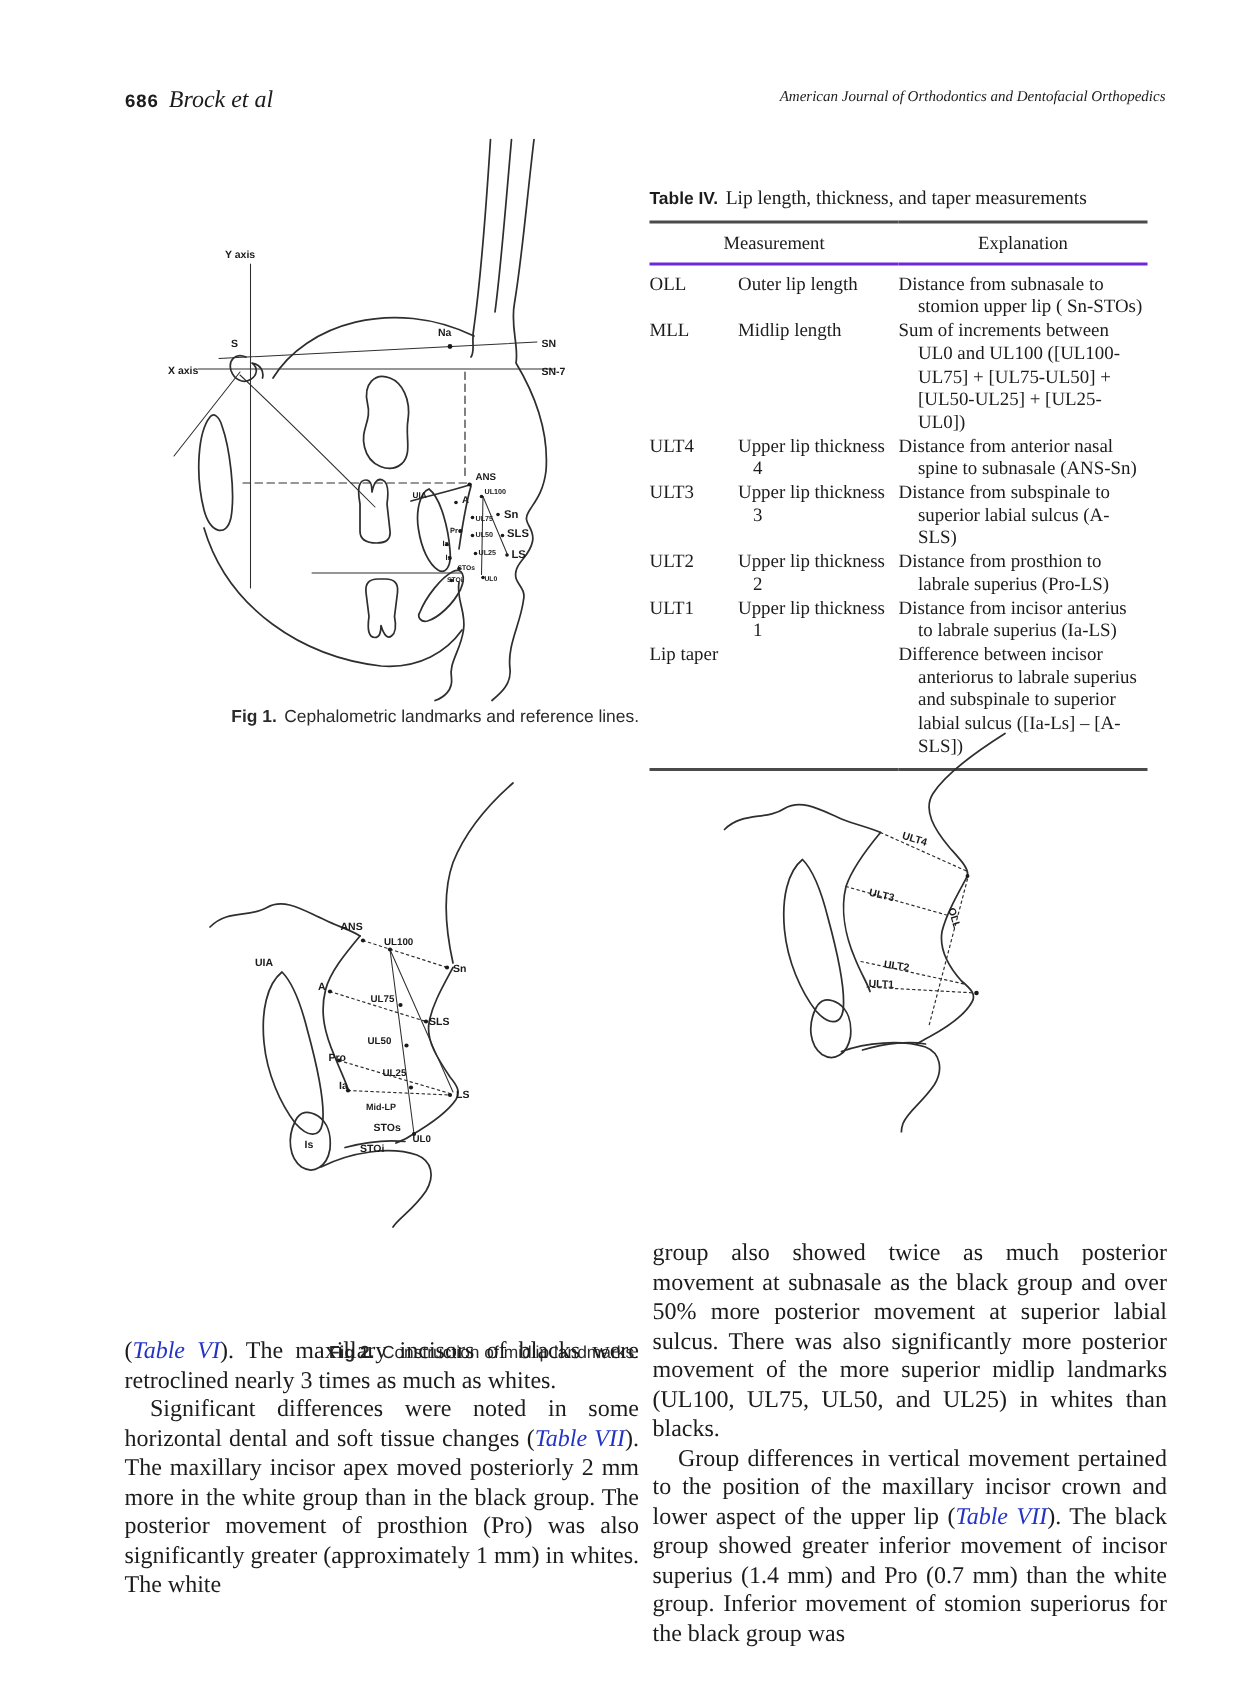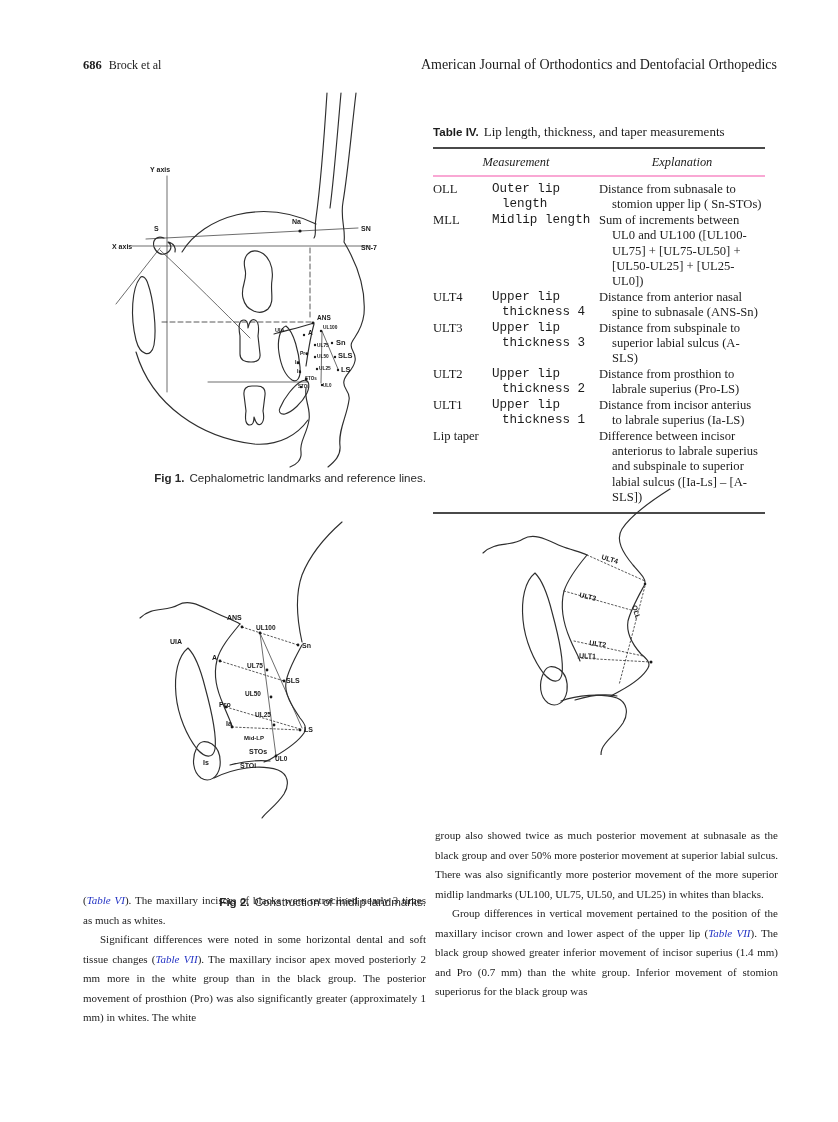--- a/index.html
+++ b/index.html
@@ -1,49 +1,49 @@
 <!DOCTYPE html>
 <html><head>
 <meta charset="utf-8">
 <style>
   html,body{margin:0;padding:0;background:#e8e8e8;}
   .page{position:relative;width:838px;height:1122px;background:#ffffff;margin:0 auto;
         font-family:"Liberation Serif",serif;color:#1c1c1c;overflow:hidden;}
   
   .hdr{position:absolute;left:83px;top:58px;width:694px;display:flex;justify-content:space-between;align-items:flex-start;}
   .hdr-left{font-size:12px;}
-  .pagenum{font-family:Liberation Serif, serif;font-weight:bold;font-size:12.5px;margin-right:7px;}
-  .authors{font-size:12px;}
-  .hdr-right{text-align:center;font-size:14px;line-height:14.5px;}
+  .pagenum{font-family:Liberation Mono, monospace;font-weight:bold;font-size:12.5px;margin-right:7px;}
+  .authors{font-style:italic;font-size:16px;}
+  .hdr-right{text-align:center;font-style:italic;font-size:10px;line-height:14.5px;}
   
   .figsvg{position:absolute;}
   .figsvg svg{display:block;}
   .figsvg path, .figsvg line{fill:none;stroke:#2e2e2e;stroke-width:1.15;stroke-linecap:round;stroke-linejoin:round;}
   .thin{stroke-width:0.7 !important;}
   .dots15{stroke-dasharray:1.6,2.2;stroke-width:0.8 !important;}
   .dash53{stroke-dasharray:5,3;stroke-width:0.8 !important;}
   .figsvg text{font-family:"Liberation Sans",sans-serif;font-weight:700;fill:#1a1a1a;}
   .figsvg circle{fill:#1a1a1a;stroke:none;}
   .caption{position:absolute;font-family:"Liberation Sans",sans-serif;font-size:11.6px;color:#2a2a2a;text-align:right;}
   .figlabel{font-weight:bold;margin-right:5px;}
   
   .tablewrap{position:absolute;left:433px;top:124px;width:332px;}
   .tcap{font-size:13px;margin-bottom:7px;}
   .tlabel{font-family:"Liberation Sans",sans-serif;font-weight:bold;font-size:11.6px;margin-right:5px;}
   table.meas{border-collapse:collapse;width:100%;border-top:2.5px solid #4a4a4a;border-bottom:2.5px solid #4a4a4a;}
-  table.meas th{font-style:italic;font-weight:normal;font-size:12.4px;text-align:center;
-      padding:6px 0 5px 0;border-bottom:2px solid #f9a8d4;}
+  table.meas th{font-weight:normal;font-size:12.4px;text-align:center;
+      padding:6px 0 5px 0;border-bottom:2px solid #6d28d9;}
   table.meas td{vertical-align:top;font-size:12.6px;line-height:15.4px;padding:0 2px 0 0;}
   table.meas tr:first-child td{padding-top:5px;}
   td.col-abbr{width:57px;}
-  td.col-name{width:95px;padding-left:10px !important;text-indent:-10px;font-family:Liberation Mono, monospace;}
+  td.col-name{width:95px;padding-left:10px !important;text-indent:-10px;}
   td.col-expl{padding-left:13px !important;text-indent:-13px;}
   table.meas tr:last-child td{padding-bottom:6px;}
   
-  .coltext{position:absolute;width:343px;font-size:11px;line-height:19.5px;text-align:justify;}
+  .coltext{position:absolute;width:343px;font-size:16px;line-height:19.5px;text-align:justify;}
   .coltext p{margin:0;}
   .coltext p.ind{text-indent:17px;}
   .tlink{color:#2333c4;font-style:italic;}
 </style>
 </head>
 <body>
 
 <div class="page">
 
   <div class="hdr">

